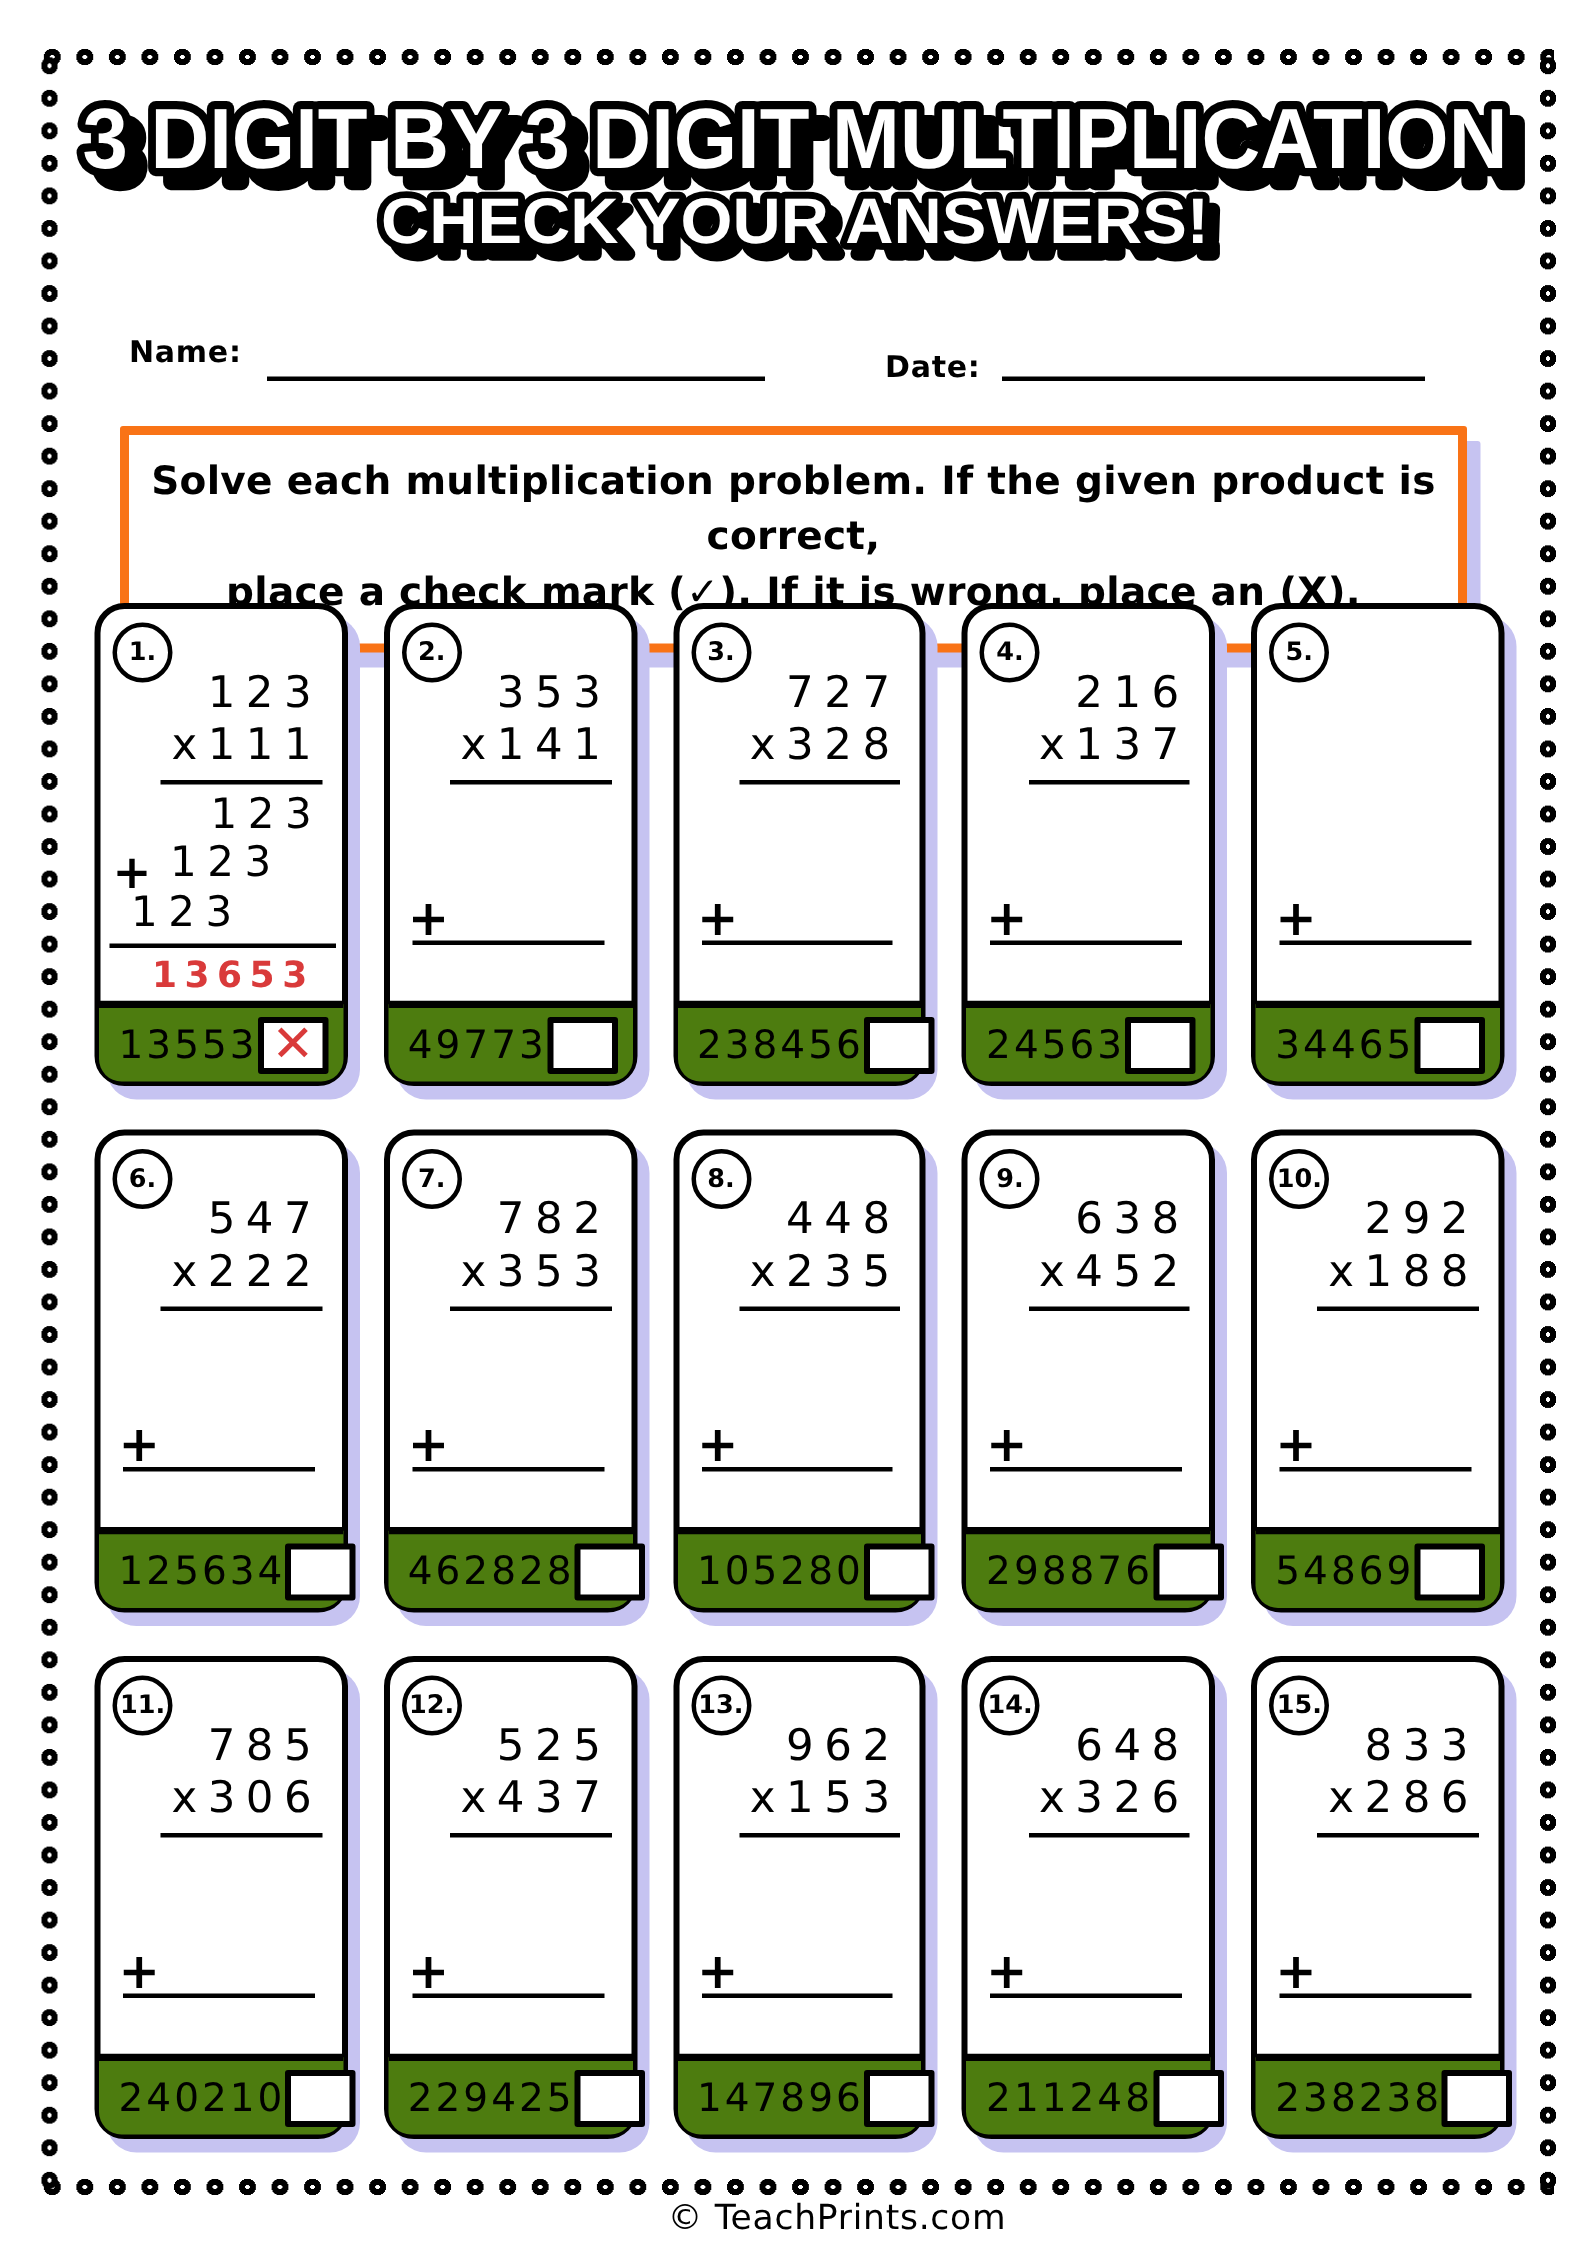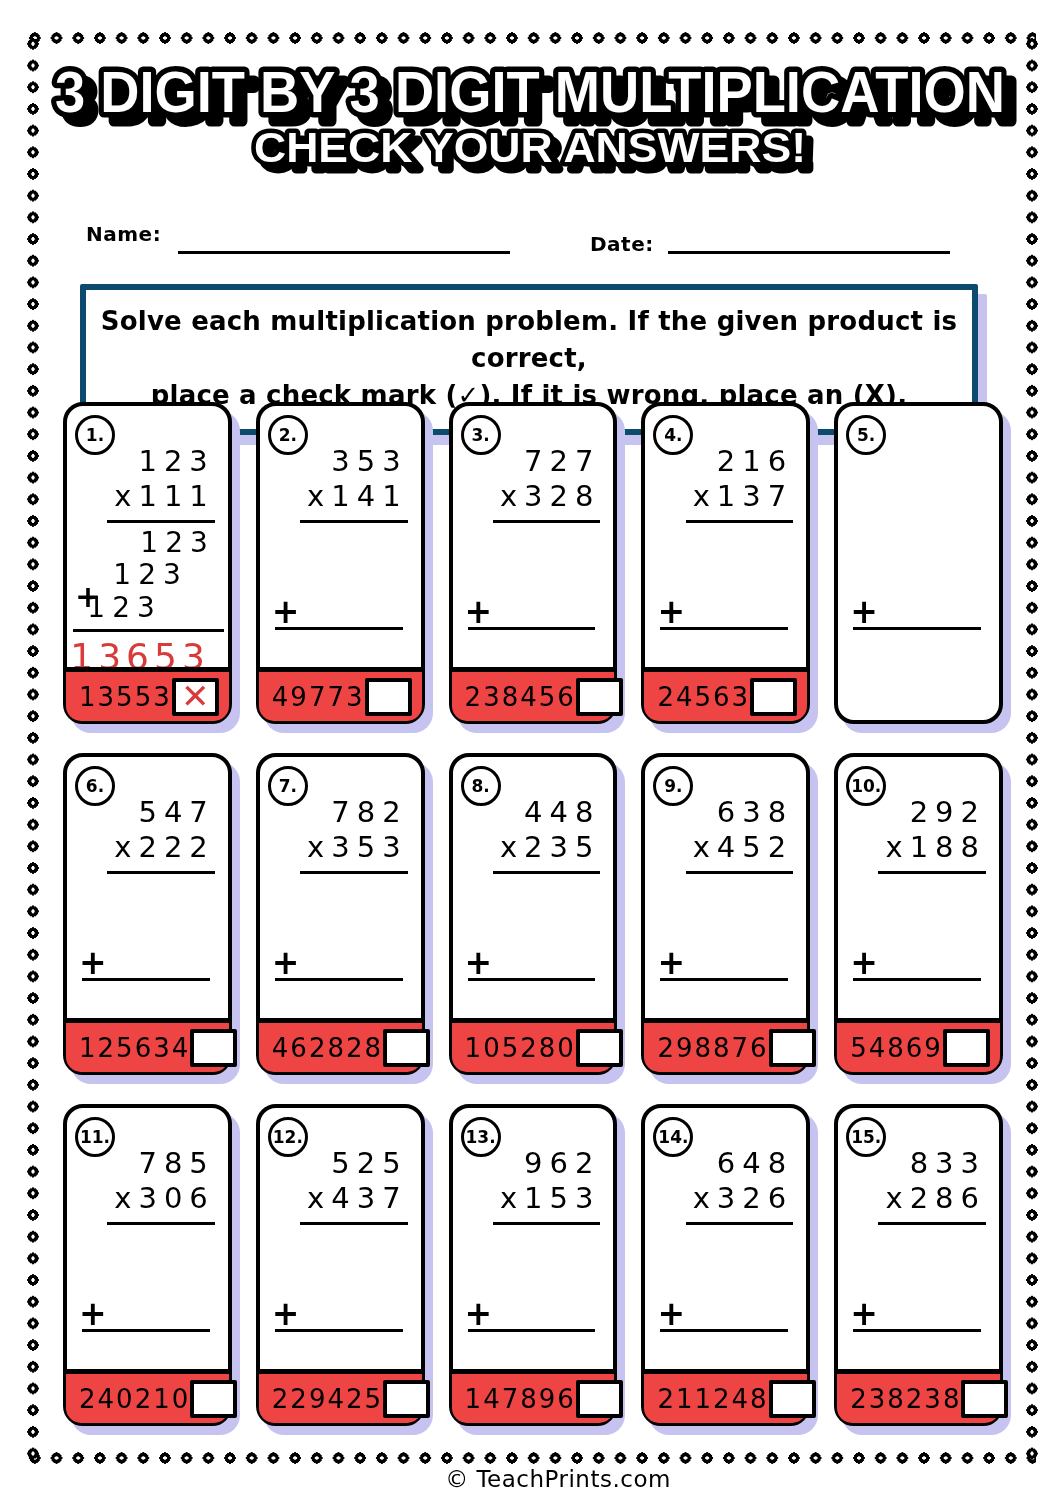--- a/index.html
+++ b/index.html
@@ -50,21 +50,21 @@
   }
   .name-label{left:86px; top:2px;}
   .date-label{left:590px; top:12px;}
   .write-line{position:absolute; border-bottom:3px solid #000; height:34px;}
   .name-line{left:178px; width:332px;}
   .date-line{left:668px; width:282px;}
 
   
   .instr{
     position:absolute; left:80px; top:284px; width:898px;
-    background:#fff; border:6px solid #0c4a6e; border-radius:2px;
+    background:#fff; border:6px solid #f97316; border-radius:2px;
     box-shadow:9px 10px 0 0 var(--lav);
     padding:13px 8px 15px 8px;
     text-align:center; font-size:26px; font-weight:600; line-height:1.42;
     letter-spacing:.2px;
   }
 
   
   .cards{
     position:absolute; left:63px; top:402px; width:940px;
     display:grid; grid-template-columns:repeat(5,1fr);
@@ -105,27 +105,27 @@
   .partials .p1{margin-right:13px;}
   .partials .p2{margin-right:40px;}
   .partials .p3{margin-right:66px;}
   .workplus{
     position:absolute; left:8px; bottom:64px;
     font-size:31px; font-weight:600; letter-spacing:0;
   }
   .sumline{border-top:3px solid #000; margin:4px 4px 0 6px;}
   .sum{
     color:var(--red); margin:4px 18px 0 0;
-    font-size:36px; letter-spacing:5px; font-weight:400; white-space:nowrap;
+    font-size:24px; letter-spacing:5px; font-weight:700; white-space:nowrap;
   }
   
   .strip{
     position:absolute; left:-1px; right:-1px; bottom:-1px; height:54px;
     border-top:5px solid #000; border-radius:0 0 15px 15px;
-    display:flex; align-items:center; background:#ef4444;
+    display:flex; align-items:center; background:#4d7c0f;
   }
   .given{margin-left:13px; font-size:26px; letter-spacing:2px; font-weight:500; white-space:nowrap;}
   .checkbox{
     width:47px; height:38px; border:4px solid #000; border-radius:2px;
     margin:0 10px 0 auto; background:#fff; flex:0 0 auto;
     display:flex; align-items:center; justify-content:center; cursor:pointer;
   }
   .mark{
     color:var(--red); font-size:34px; font-weight:bold; line-height:1;
     transform:translateY(-1px);
@@ -224,20 +224,24 @@
       <div class="addline"></div>
       <div class="strip">
         <div class="given">24563</div>
         <div class="checkbox"></div>
       </div>
     </div>
     <div class="card">
       <div class="badge">5.</div>
       <div class="plus">+</div>
       <div class="addline"></div>
+      <div class="strip">
+        <div class="given">34465</div>
+        <div class="checkbox"></div>
+      </div>
     </div>
     <div class="card">
       <div class="badge">6.</div>
       <div class="factors">
         <div>547</div>
         <div>x222</div>
       </div>
       <div class="plus">+</div>
       <div class="addline"></div>
       <div class="strip">

